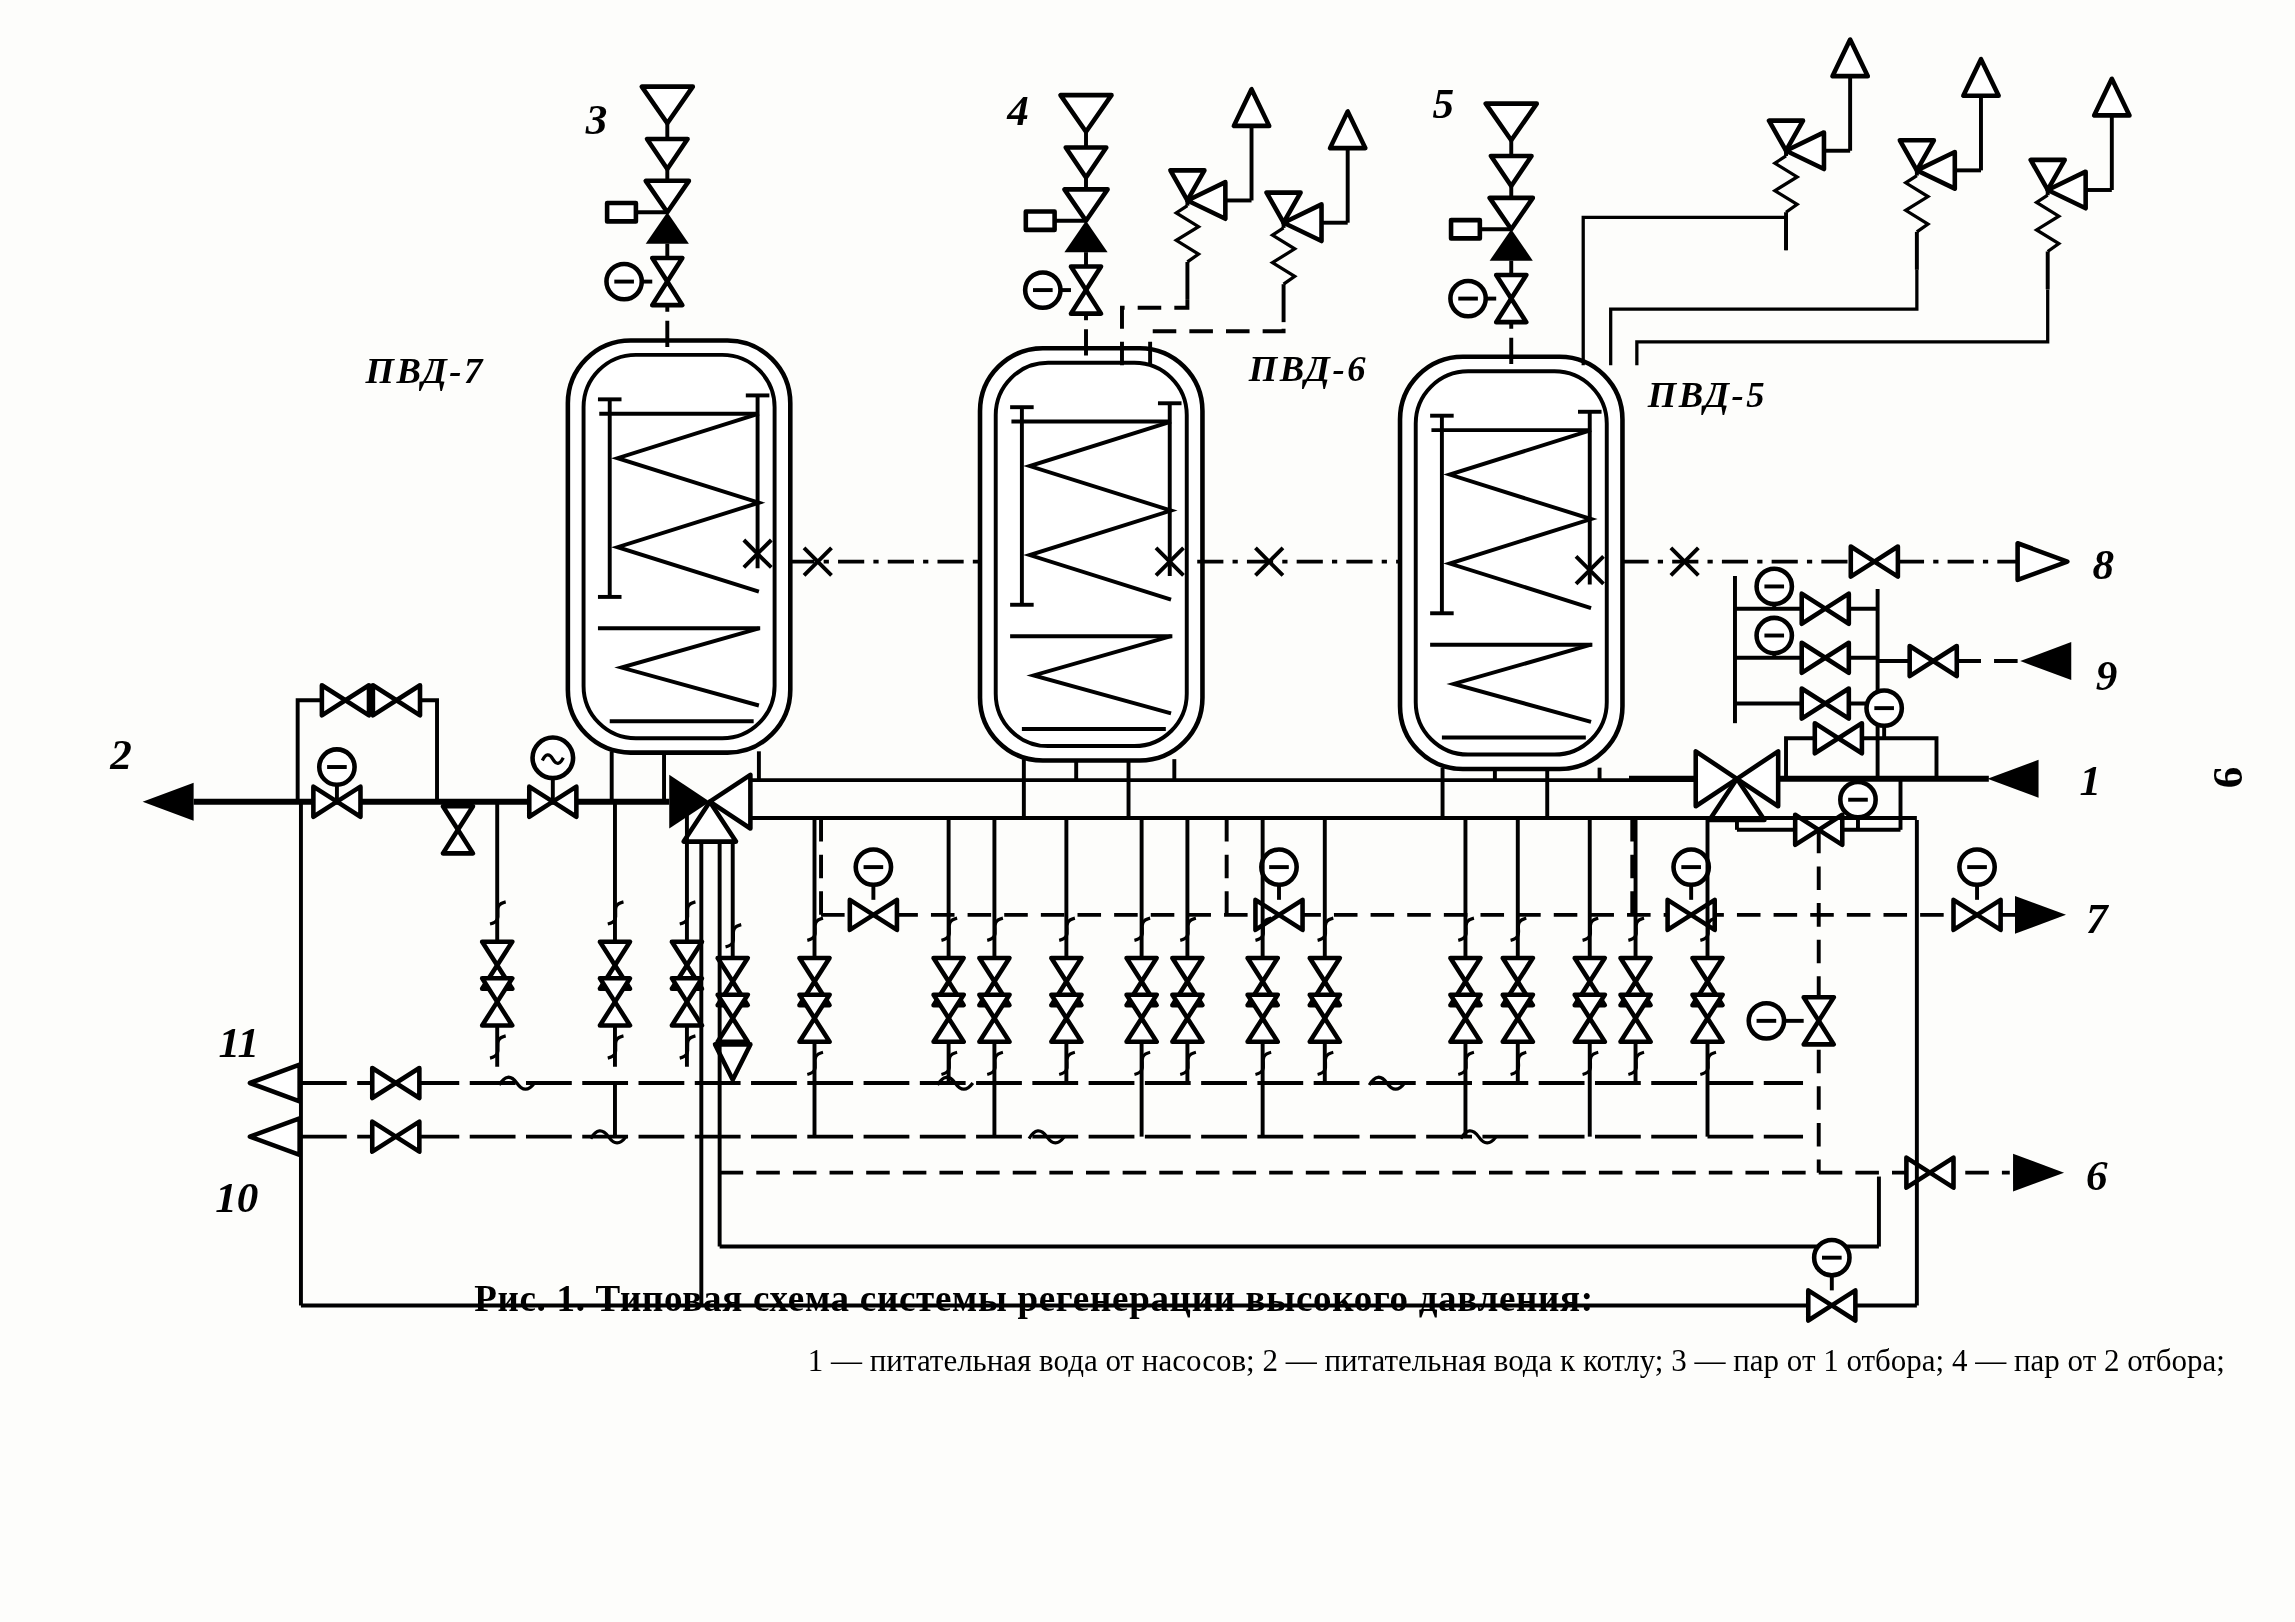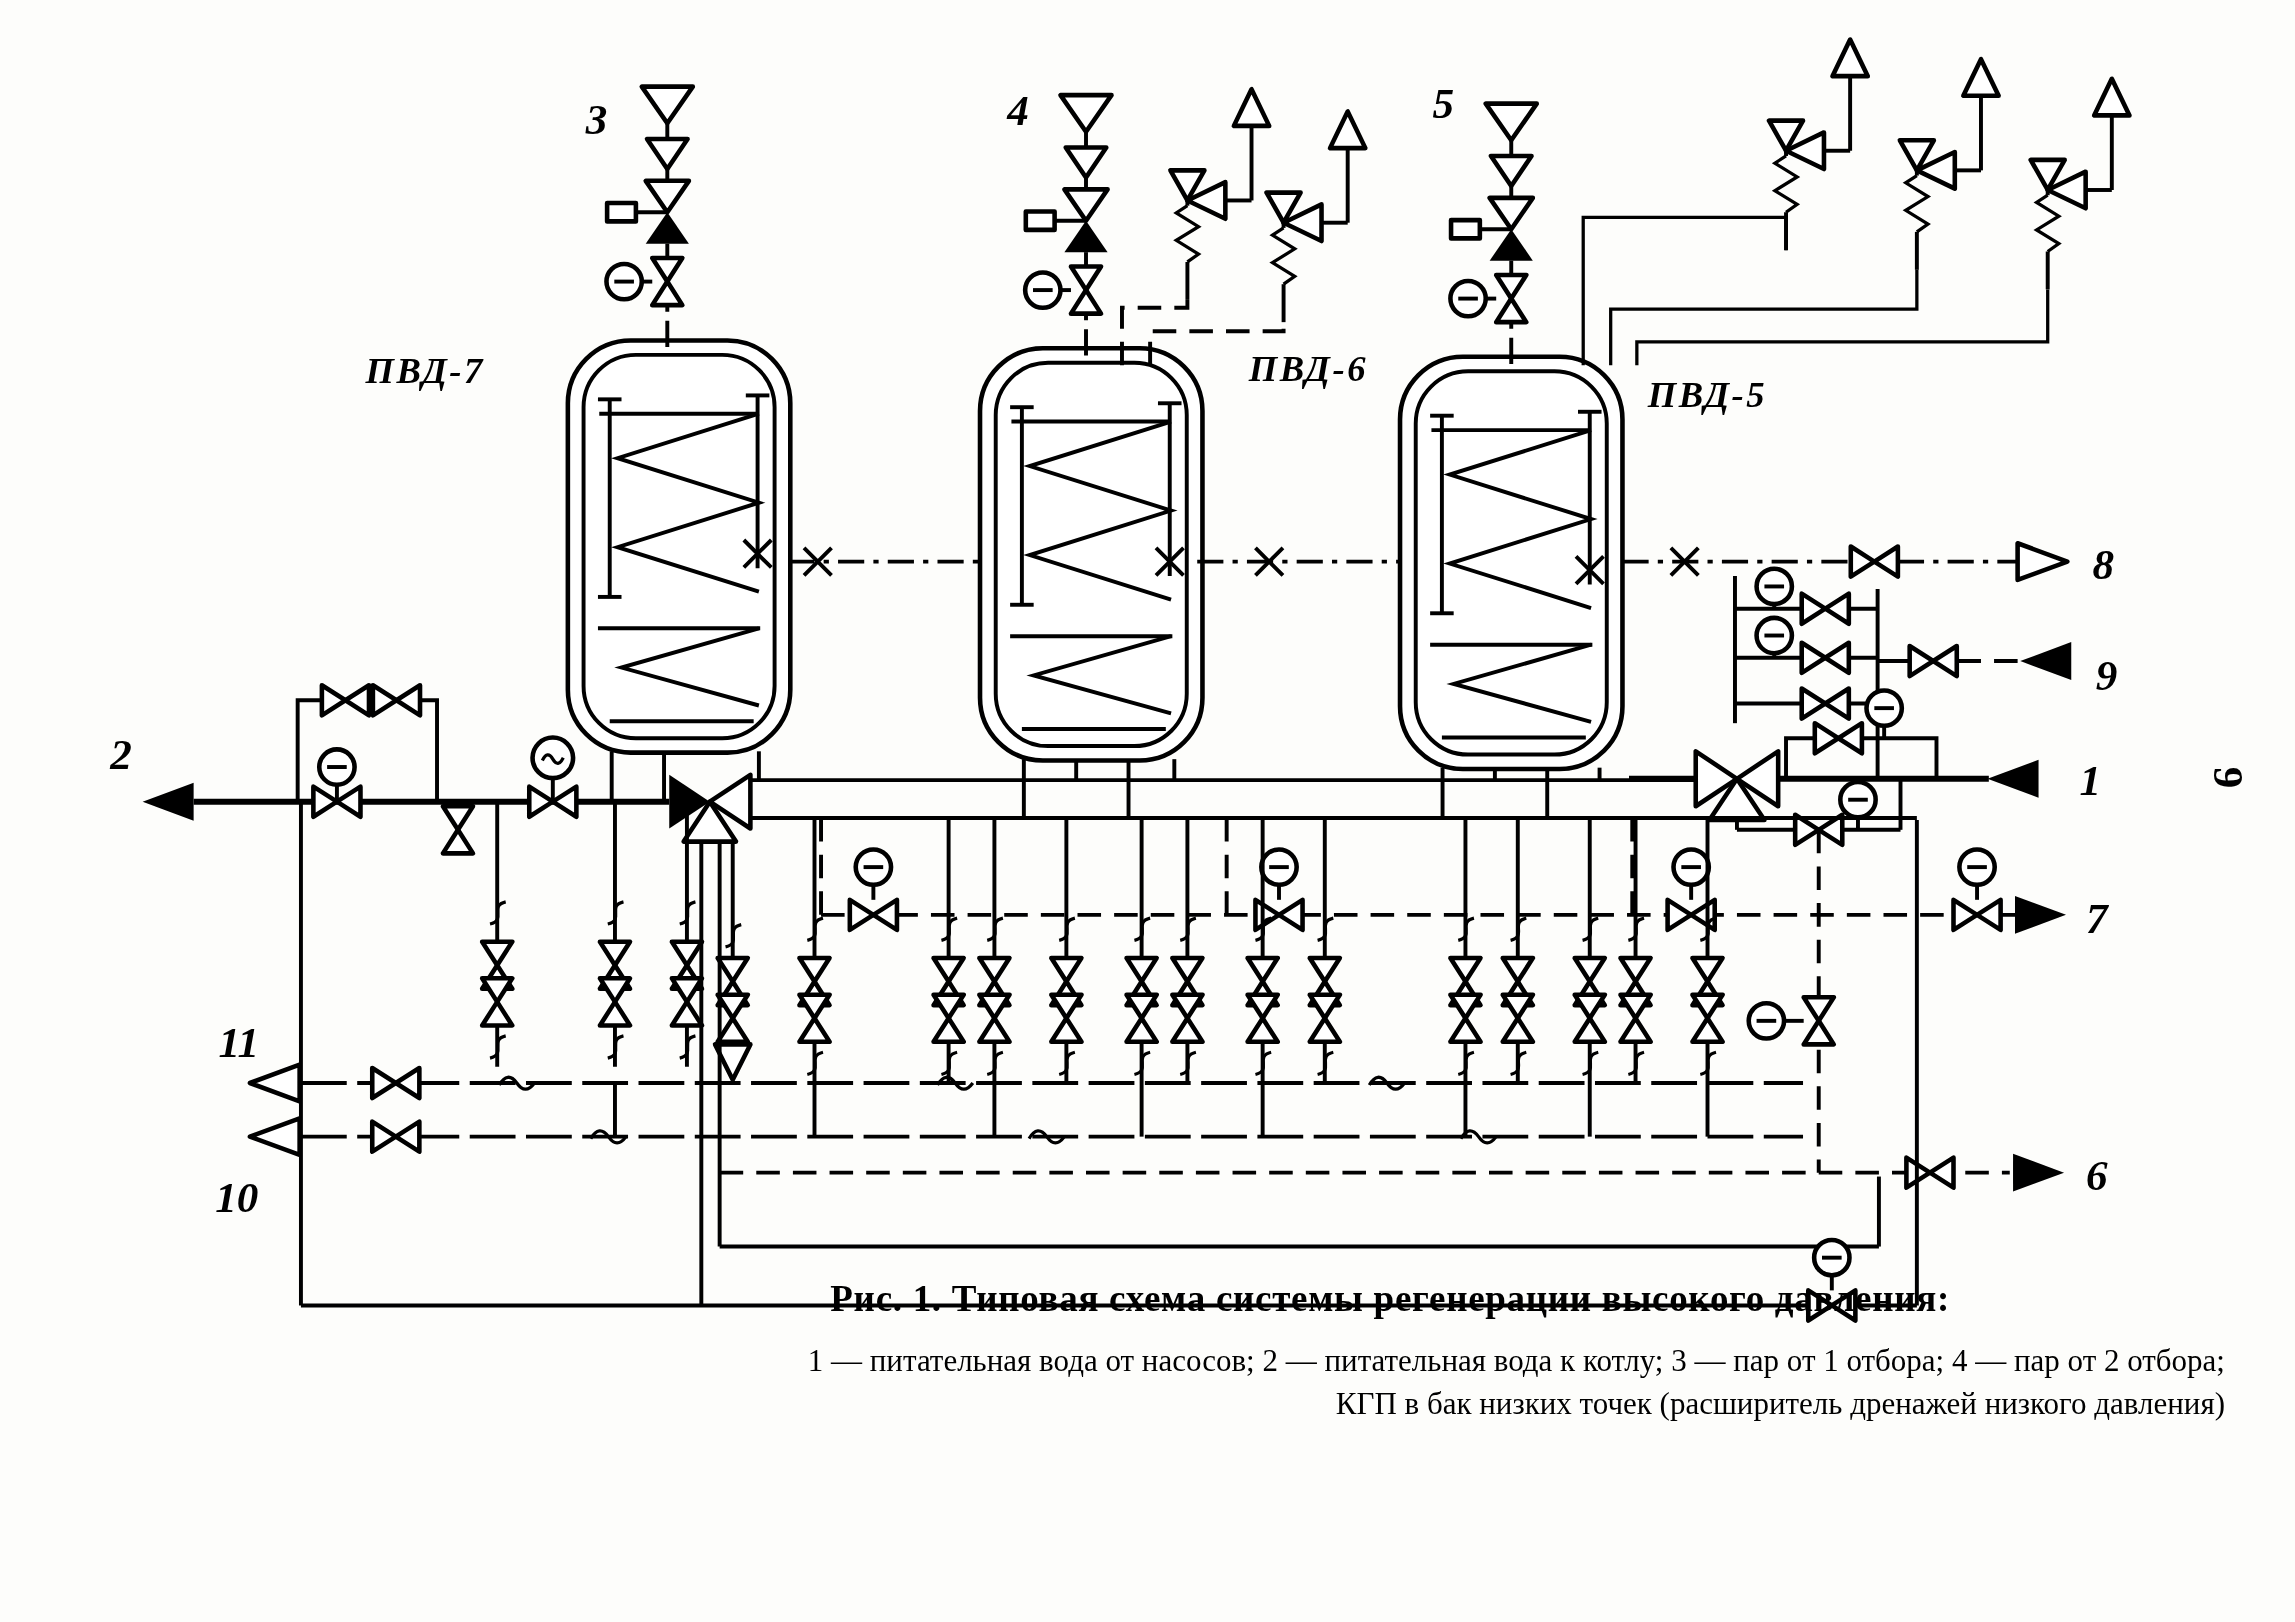--- a/index.html
+++ b/index.html
@@ -11,21 +11,21 @@
   .s  {stroke:#000;fill:none;stroke-width:6;}
   .s5 {stroke:#000;fill:none;stroke-width:5;}
   .s8 {stroke:#000;fill:none;stroke-width:9;}
   .w  {fill:#fff;stroke:#000;stroke-width:7;stroke-linejoin:round;}
   .b  {fill:#000;stroke:none;}
   .dd  {stroke-dasharray:40 14 8 14;}
   .dsh {stroke-dasharray:36 20;}
   .dshL{stroke-dasharray:70 16;}
   text.lbl {font:italic 700 66px "Liberation Serif",serif;fill:#000;}
   text.vlbl{font:italic 700 56px "Liberation Serif",serif;fill:#000;letter-spacing:4px;}
-  .caption{position:absolute;top:1277px;left:118px;width:1832px;text-align:right;
+  .caption{position:absolute;top:1277px;left:118px;width:1832px;text-align:center;
            font:700 37px/1.2 "Liberation Serif",serif;letter-spacing:0.7px;}
   .legend{position:absolute;top:1339px;left:72px;width:2153px;text-align:right;
           font:400 31px/43px "Liberation Serif",serif;}
   .pagenum{position:absolute;top:753px;left:2218px;font:700 43px "Liberation Serif",serif;
            transform:rotate(90deg);transform-origin:center;}
 </style>
 </head>
 <body>
 
 <div id="sheet">
@@ -336,19 +336,18 @@
   <text class="lbl" x="185" y="1175" text-anchor="middle">2</text>
   <text class="lbl" x="365" y="1615" text-anchor="middle">11</text>
   <text class="lbl" x="362" y="1852" text-anchor="middle">10</text>
 </g>
 </svg>
 
 <div class="caption">Рис. 1. Типовая схема системы регенерации высокого давления:</div>
 
 <div class="legend">
   <div>1 — питательная вода от насосов; 2 — питательная вода к котлу; 3 — пар от 1 отбора; 4 — пар от 2 отбора;</div>
-  <div>КГП в бак низких точек (расширитель дренажей низкого давления)</div>
 </div>
 
 <div class="pagenum">9</div>
 
 </div>
 
 
 </body></html>

